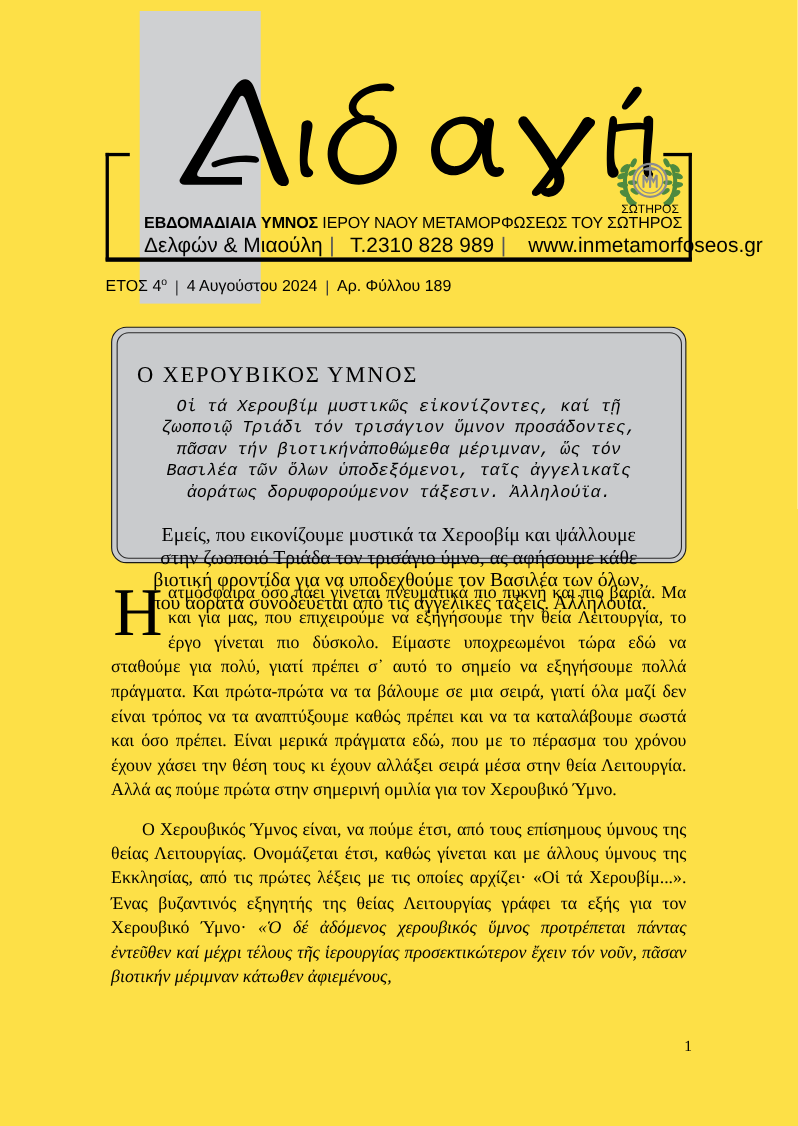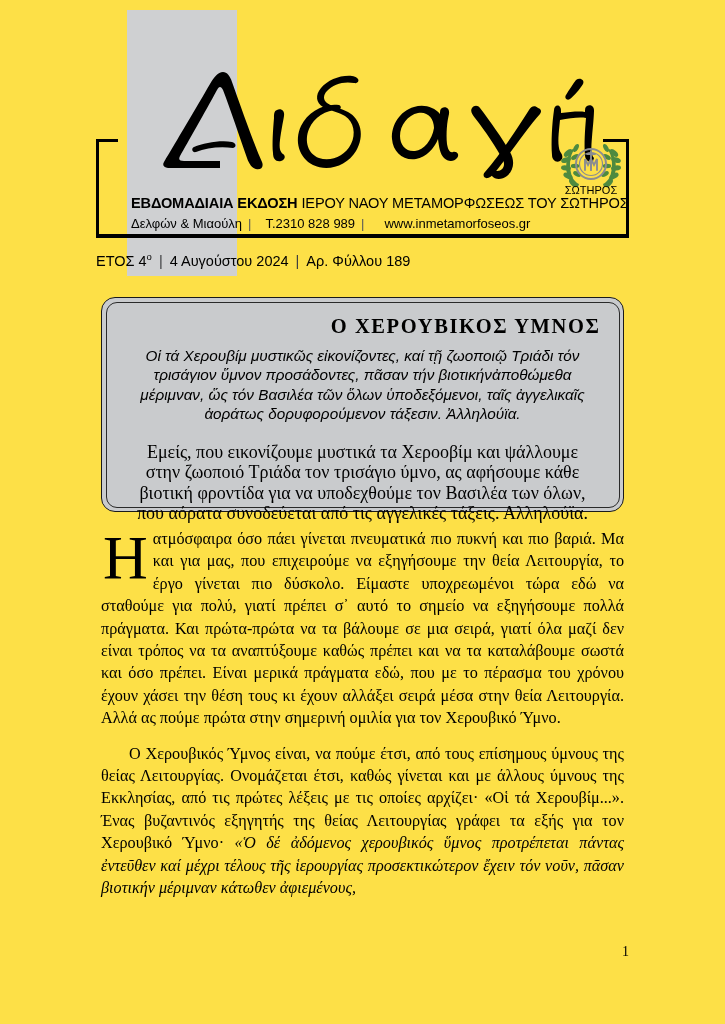--- a/index.html
+++ b/index.html
@@ -125,21 +125,21 @@
     z-index: 5;
   }
   .mast-line1 .b { font-weight: bold; }
   .mast-line2 {
     position: absolute;
     left: 35px;
     top: 153px;
     width: 492px;
     height: 22px;
     font-family: "Liberation Sans", "DejaVu Sans", sans-serif;
-    font-size: 13px;
+    font-size: 19px;
     line-height: 21px;
     z-index: 5;
     white-space: nowrap;
   }
   .mast-line2 .sep {
     display: inline-block;
     padding: 0 6px;
     color: #55565a;
   }
   .ml-addr { display:inline-block; }
@@ -183,30 +183,30 @@
     top: 3.5px;
     right: 3.5px;
     bottom: 3.5px;
     border: 1.4px solid #2a2a2a;
     border-radius: 11px;
     background: #c9cbcd;
     box-sizing: border-box;
     padding: 9px 18px 10px 18px;
   }
   .hymn-title {
-    text-align: right;
-    font-family: "Liberation Serif", "DejaVu Serif", serif;
-    font-weight: bold;
+    text-align: left;
+    font-family: "Liberation Serif", "DejaVu Serif", serif;
+    font-weight: normal;
     font-size: 20.5px;
     letter-spacing: 1.6px;
-    margin: 3px 0 8px 0;
+    margin: 18px 0 8px 0;
   }
   .hymn-greek {
     text-align: center;
-    font-family: Liberation Sans, sans-serif;
+    font-family: Liberation Mono, monospace;
     font-style: italic;
     font-size: 15.3px;
     line-height: 19.6px;
     margin: 0 0 2px 0;
     padding: 0 4px;
   }
   .hymn-modern {
     text-align: center;
     font-family: "Liberation Serif", "DejaVu Serif", serif;
     font-size: 18px;
@@ -330,21 +330,21 @@
           <path d="M33 31 L33 20 L36 26 L39 20 L39 31"></path>
           <path d="M33 12 L33 20"></path>
           <path d="M29 15 L37 15"></path>
         </g>
 
         <text x="33" y="55" text-anchor="middle" font-family="Liberation Sans, sans-serif" font-size="11" fill="#000000">ΣΩΤΗΡΟΣ</text>
       </svg>
     </div>
 
     <div class="mast-line1">
-      <span class="b">ΕΒΔΟΜΑΔΙΑΙΑ</span><span>&nbsp;</span><span class="b">ΕΚΔΟΣΗ</span><span>&nbsp;</span><span>ΙΕΡΟΥ ΝΑΟΥ ΜΕΤΑΜΟΡΦΩΣΕΩΣ ΤΟΥ ΣΩΤΗΡΟΣ</span>
+      <span class="b">ΕΒΔΟΜΑΔΙΑΙΑ</span><span>&nbsp;</span><span class="b">ΥΜΝΟΣ</span><span>&nbsp;</span><span>ΙΕΡΟΥ ΝΑΟΥ ΜΕΤΑΜΟΡΦΩΣΕΩΣ ΤΟΥ ΣΩΤΗΡΟΣ</span>
     </div>
 
     <div class="mast-line2">
       <span class="ml-addr">Δελφών &amp; Μιαούλη</span><span class="sep">|</span><span class="ml-tel">Τ.2310 828 989</span><span class="sep">|</span><span class="ml-web">www.inmetamorfoseos.gr</span>
     </div>
   </div>
 
   <div class="issue-line">
     <span>ΕΤΟΣ 4</span><span class="sup">ο</span><span class="vbar">|</span><span>4 Αυγούστου 2024</span><span class="vbar">|</span><span>Αρ. Φύλλου 189</span>
   </div>

